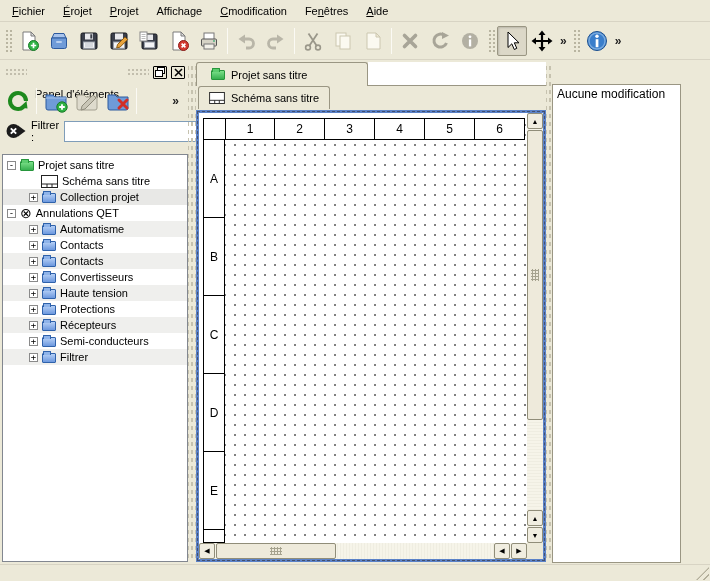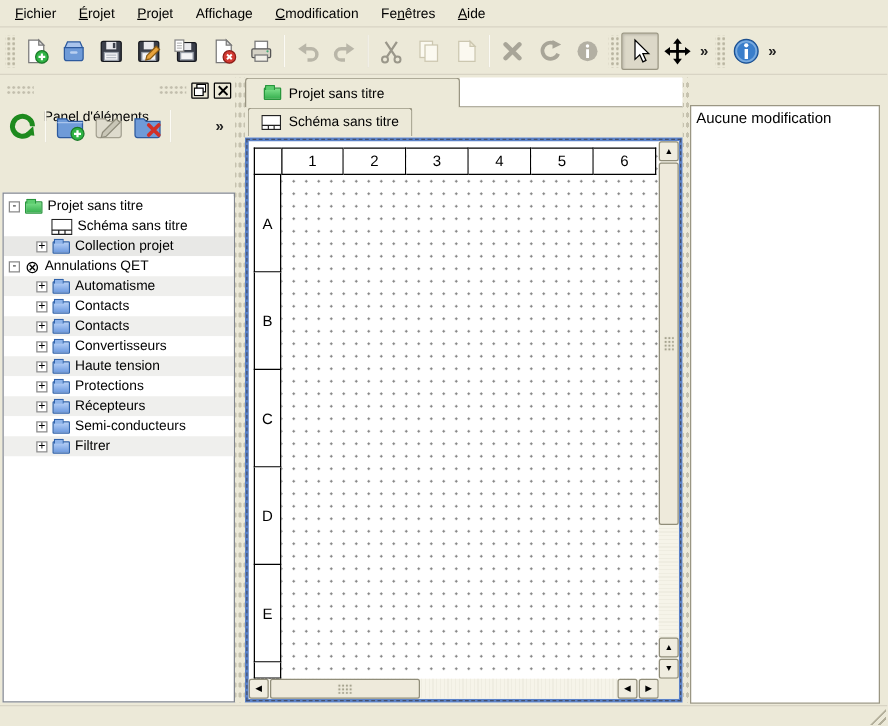--- a/index.html
+++ b/index.html
@@ -107,21 +107,21 @@
   .sb-thumb { position:absolute; background:#eeeadb; border:1px solid #908d79;
     border-radius:2px; }
   .sb-thumb .grip { position:absolute; left:50%; top:50%; transform:translate(-50%,-50%);
     width:12px; height:8px;
     background-image:radial-gradient(#a5a28e 1px, transparent 1.2px);
     background-size:3px 3px; }
   .sb-corner { position:absolute; right:0; bottom:0; width:16px; height:16px;
     background:#ece9d8; }
   
   .right-dock { position:absolute; left:552px; top:62px; width:156px; height:501px; }
-  .undo-list { position:absolute; left:0; top:22px; width:152px; bottom:0;
+  .undo-list { position:absolute; left:0; top:22px; width:129px; bottom:0;
     background:#fff; border:1px solid #9a9683; }
   .undo-item { padding:2px 4px; font-size:12px; }
   
   .statusbar { position:absolute; left:0; top:564px; width:710px; height:17px;
     background:#ece9d8; border-top:1px solid #d8d4c4; }
   .size-grip { position:absolute; right:1px; bottom:1px; width:13px; height:13px;
     background:repeating-linear-gradient(135deg,#b3af9b 0 1.5px, transparent 1.5px 4.5px);
     clip-path:polygon(100% 0, 100% 100%, 0 100%); }
   svg { display:block; }
 </style>
@@ -379,20 +379,31 @@
           <svg width="26" height="26" viewBox="0 0 26 26">
             <path d="M3 7h7l2 2h11v11a2 2 0 0 1-2 2H5a2 2 0 0 1-2-2z" fill="#6f9bd8" stroke="#2d5a9e"></path>
             <path d="M14 12l8 8M22 12l-8 8" stroke="#d12f27" stroke-width="3" stroke-linecap="round"></path>
           </svg>
         </span>
     </div>
     <div class="tb-sep"></div>
     <span class="chev" style="margin-left:auto;margin-right:6px;">»</span>
   </div>
 
+  <div class="filter-row">
+    <span>
+        <svg width="20" height="16" viewBox="0 0 20 16">
+          <circle cx="7.5" cy="8" r="7" fill="#1b1b1b"></circle>
+          <polygon points="12,2.5 19.5,8 12,13.5" fill="#1b1b1b"></polygon>
+          <path d="M4.8 5.3l5.4 5.4M10.2 5.3l-5.4 5.4" stroke="#fff" stroke-width="1.9"></path>
+        </svg>
+      </span>
+    <span>Filtrer :</span>
+    <input class="filter-input" value="" style="">
+  </div>
 
   <div class="tree">
     <div class="tree-row d0">
       <span class="exp">-</span>
       <span class="fld fld-green"></span>
       <span class="tree-label">Projet sans titre</span>
     </div>
     <div class="tree-row d1n">
       <span>
           <svg width="17" height="13" viewBox="0 0 17 13">

